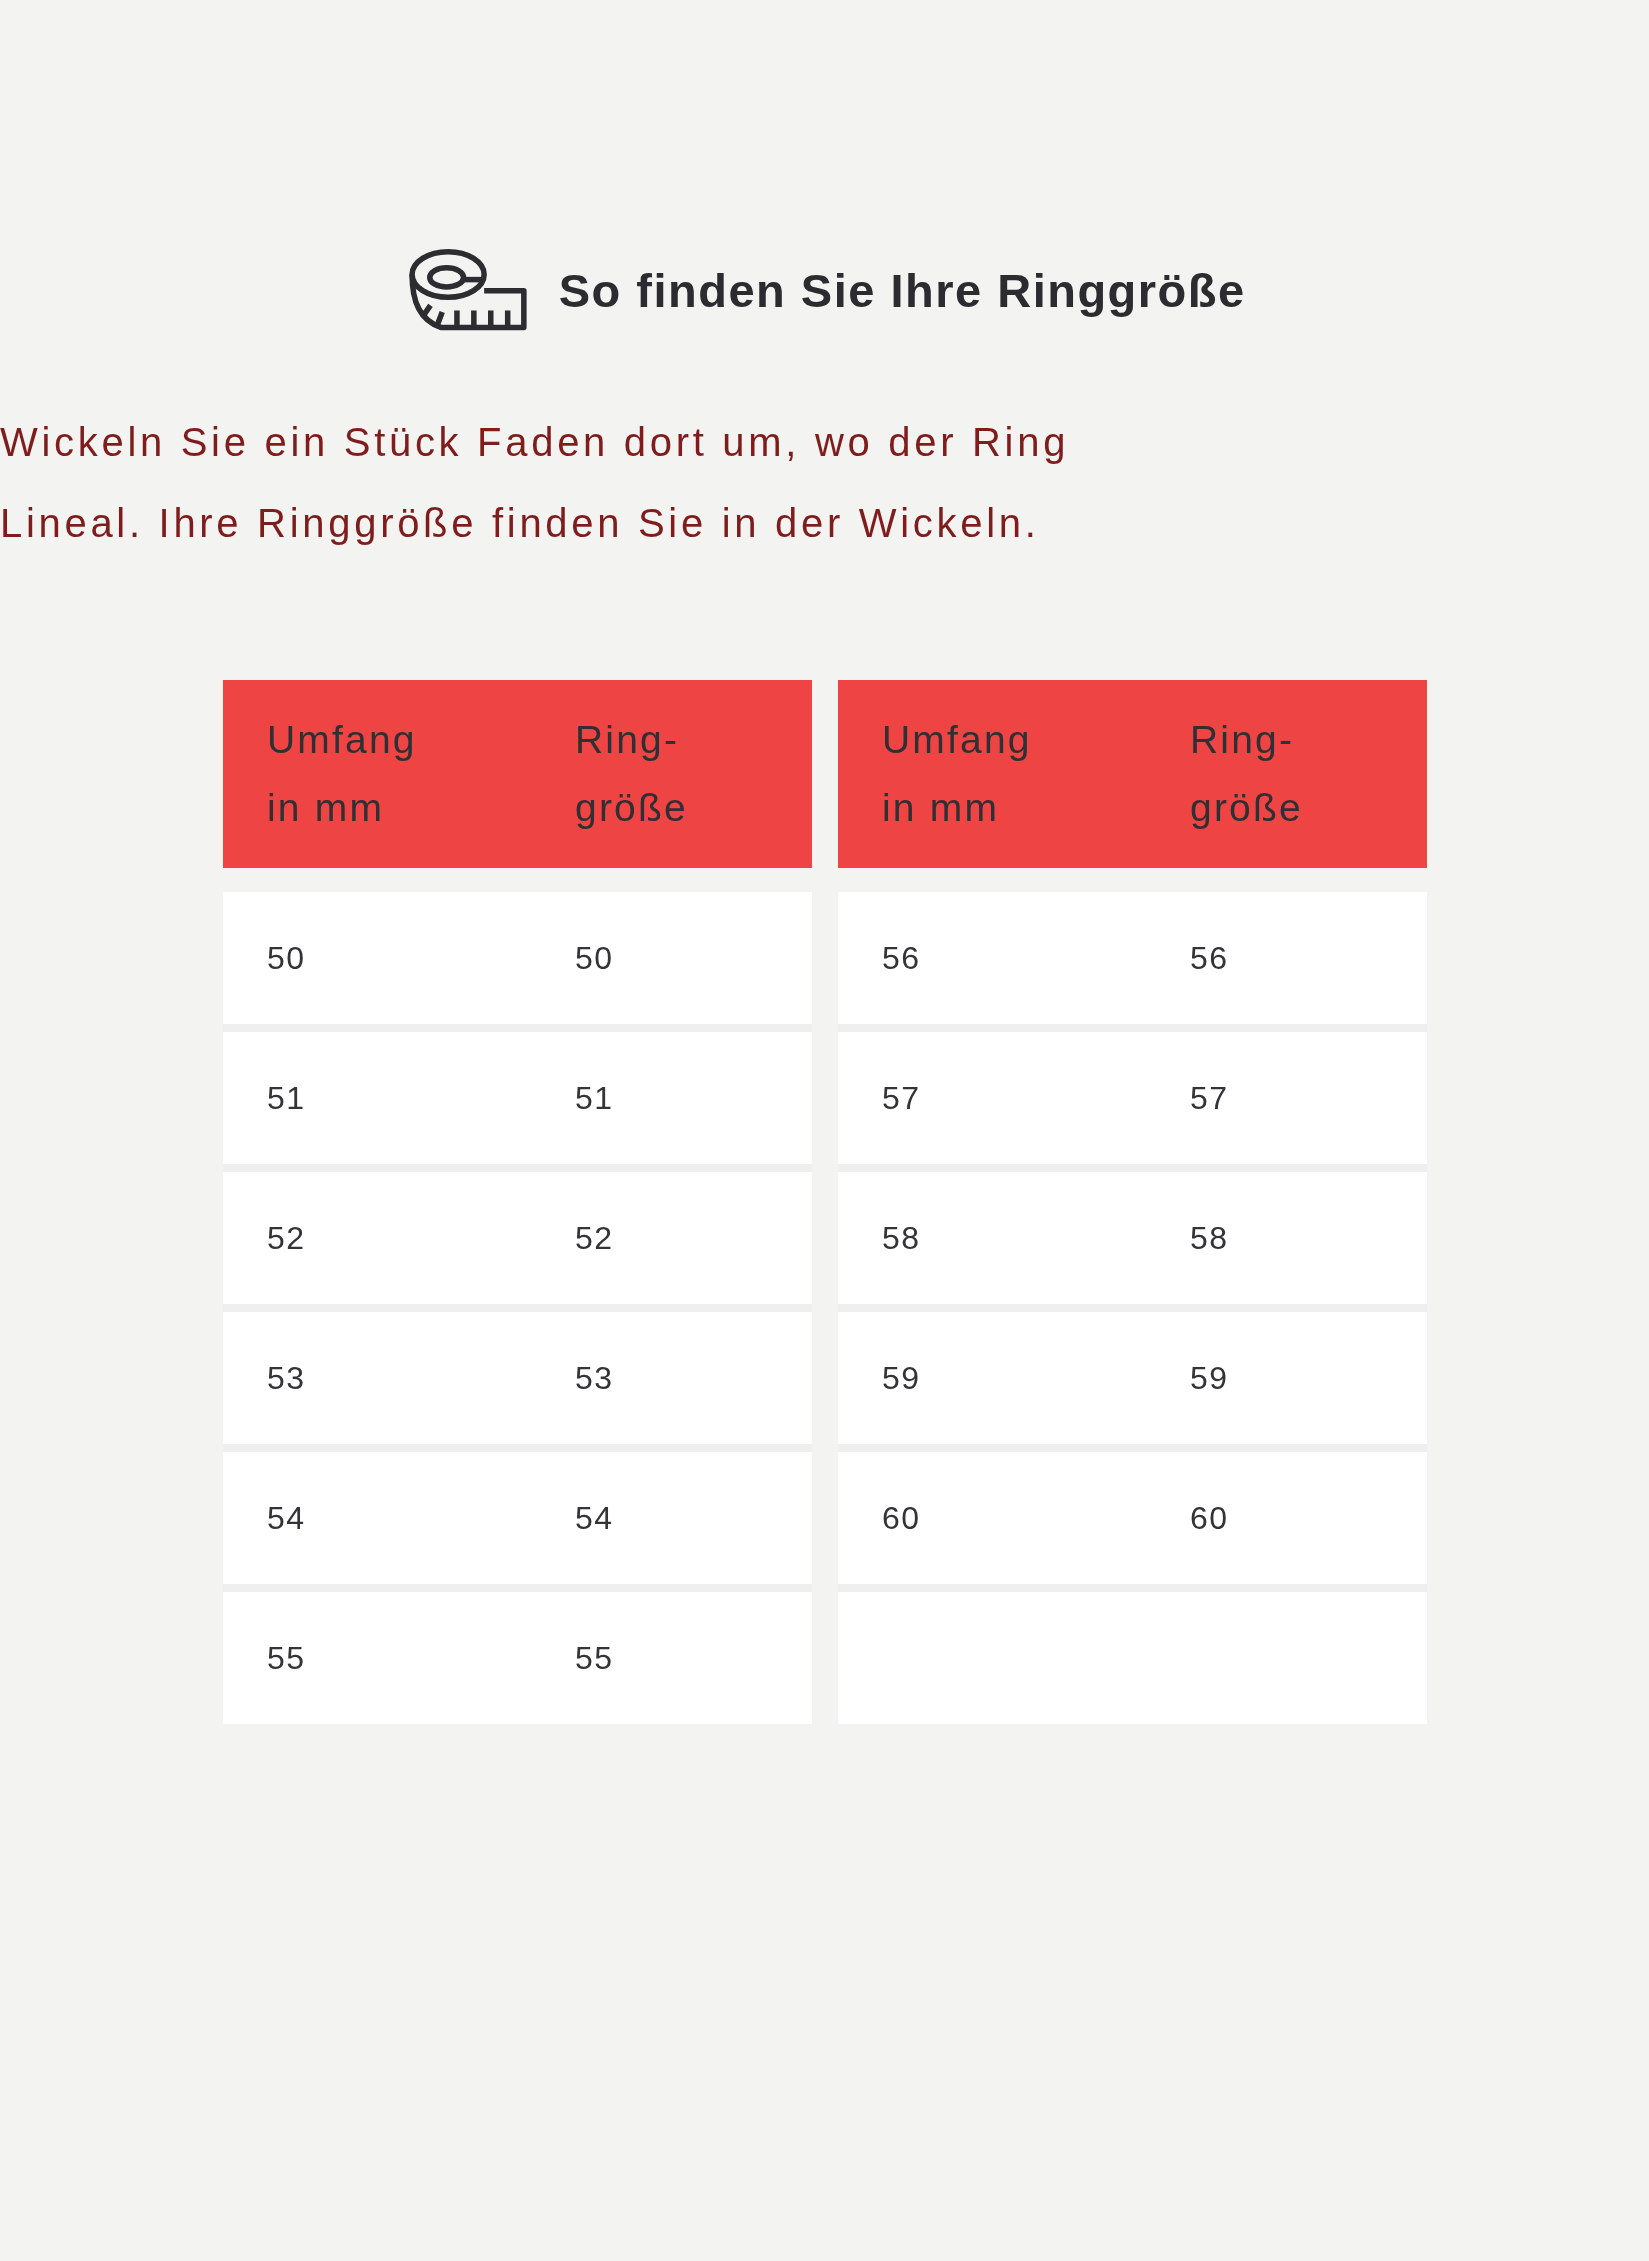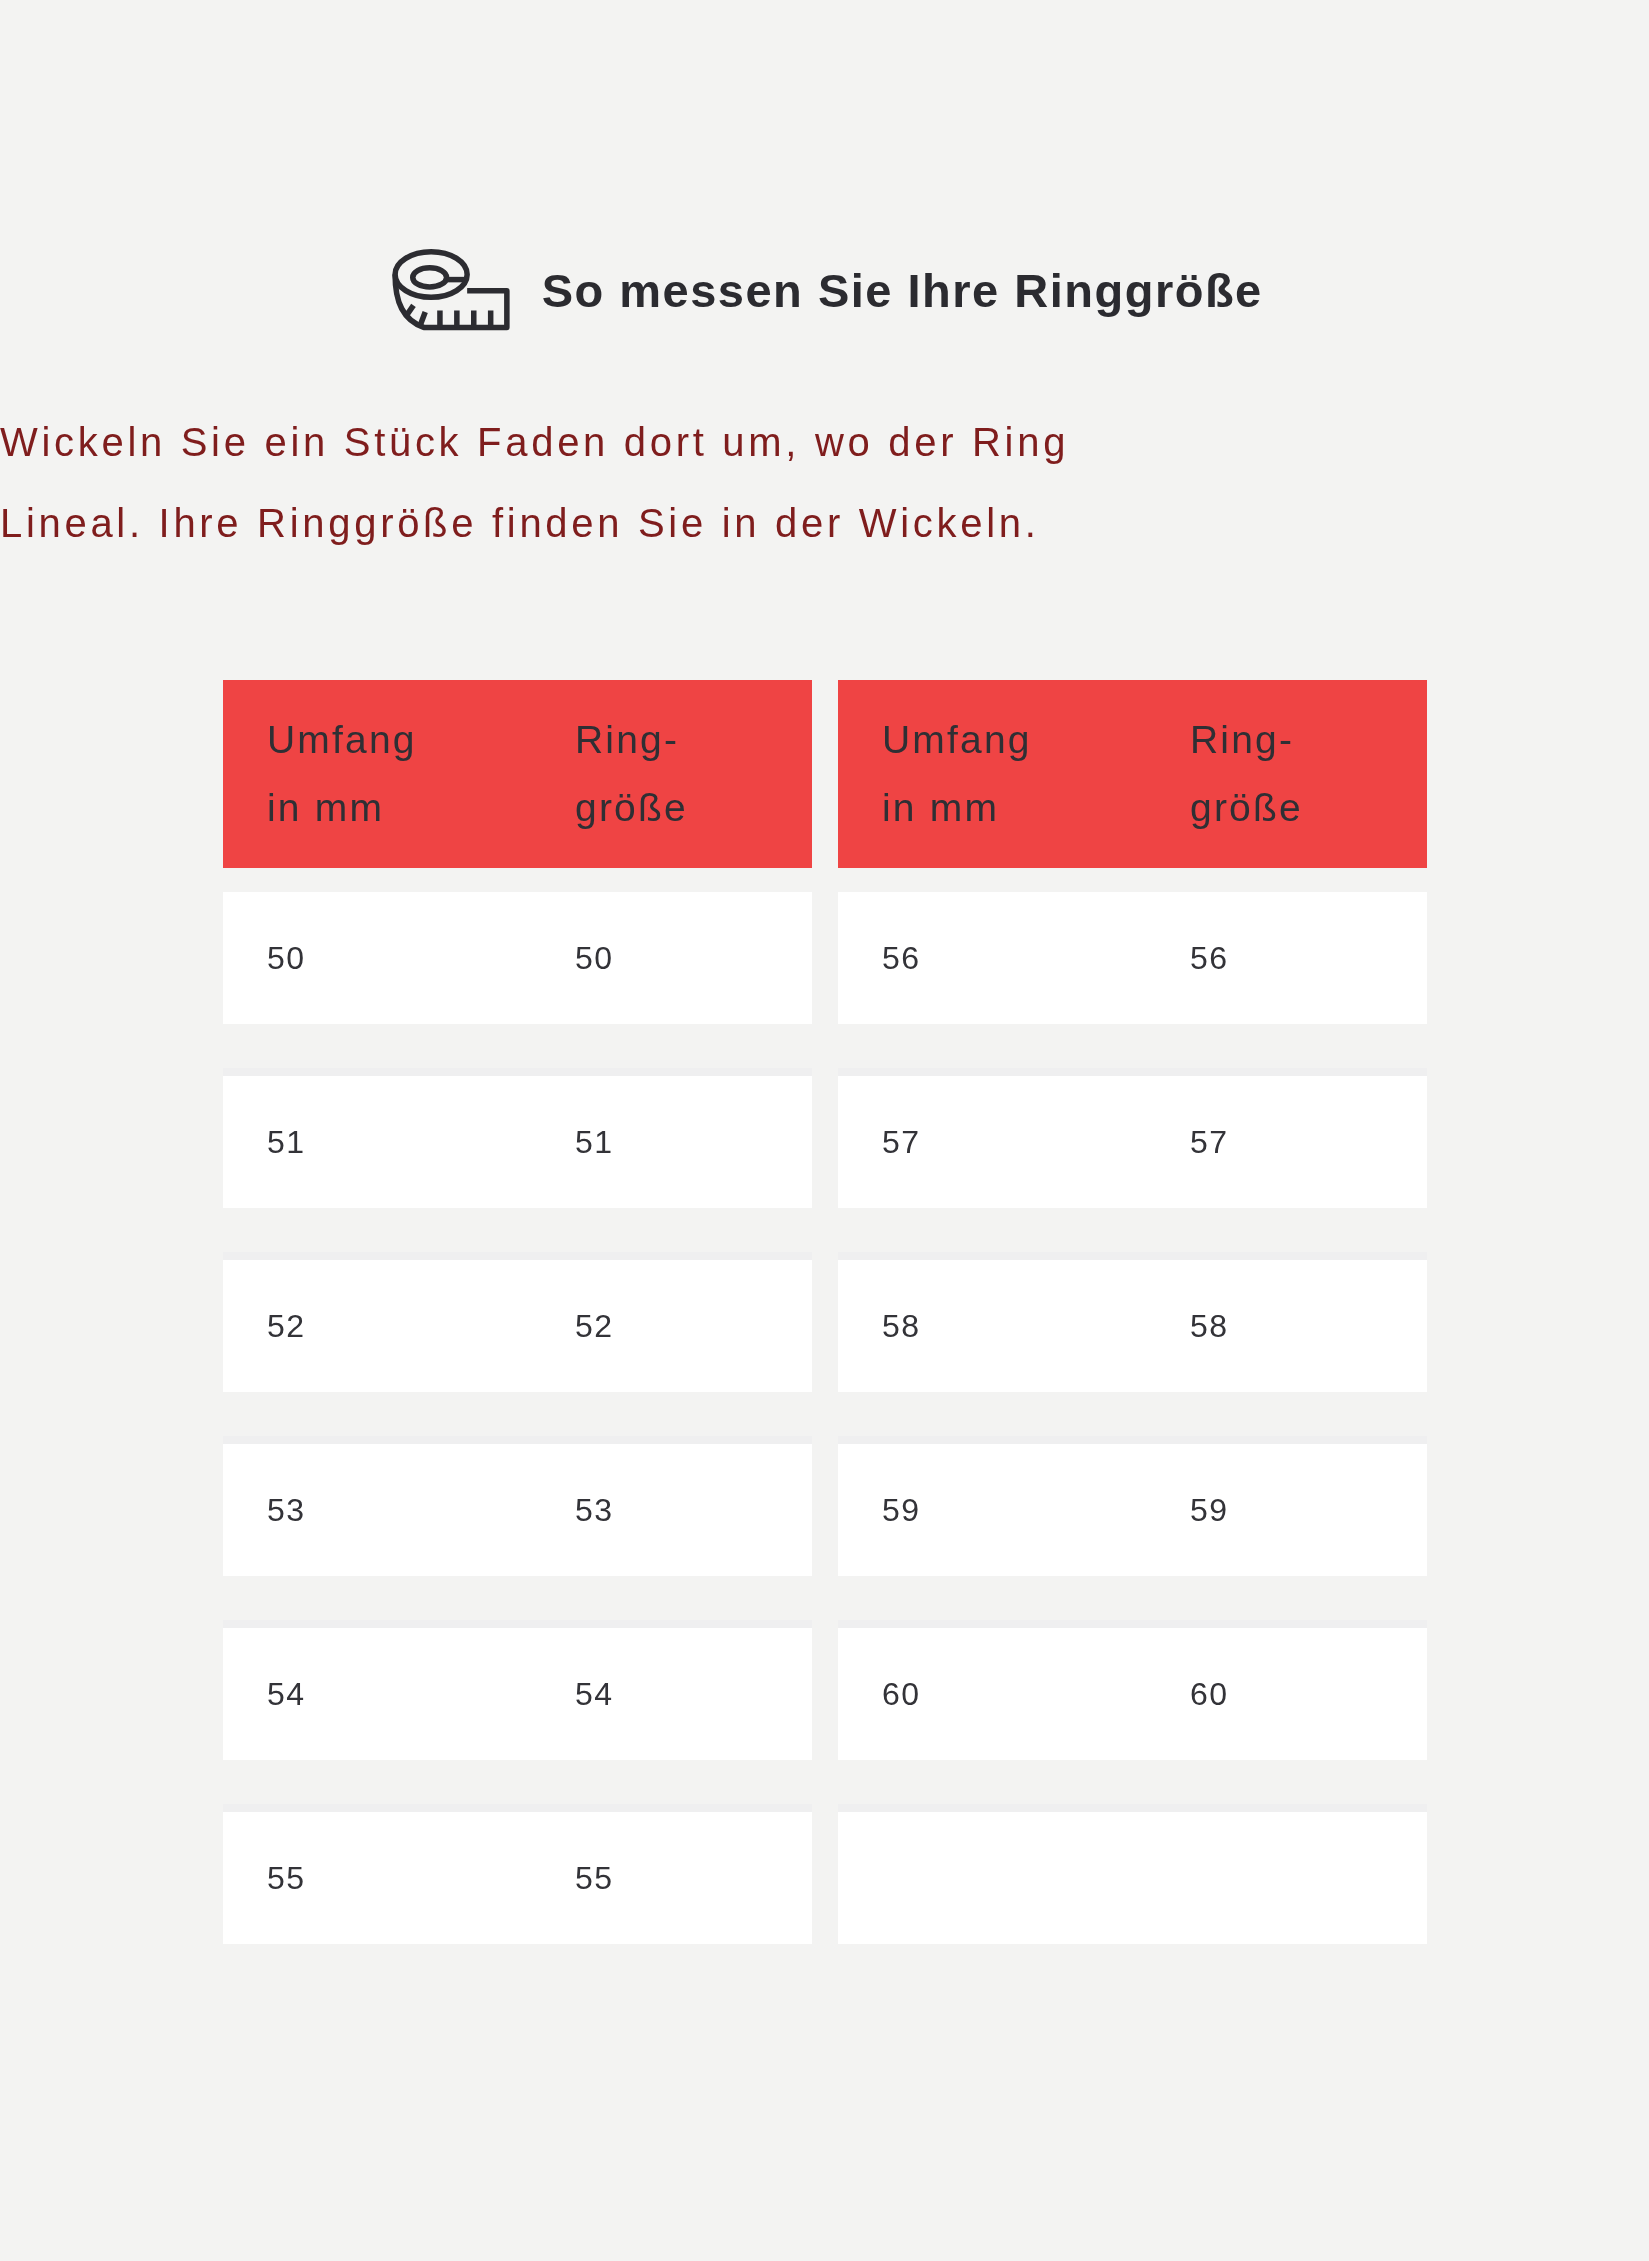--- a/index.html
+++ b/index.html
@@ -75,21 +75,21 @@
   .th.col1{width:308px;flex:0 0 auto;}
   .tbody{margin-top:24px;}
   .tr{
     background:#ffffff;
     height:132px;
     display:flex;
     align-items:center;
     box-sizing:content-box;
     padding-left:44px;
   }
-  .tr + .tr{border-top:8.8px solid #efeff0;margin-top:44px;}
+  .tr + .tr{border-top:8.8px solid #efeff0;}
   .td{
     font-size:32px;
     letter-spacing:1.5px;
     color:#333338;
     font-weight:400;
   }
   .td.col1{width:308px;flex:0 0 auto;}
 </style>
 </head>
 <body>
@@ -107,21 +107,21 @@
       <line x1="81" y1="47" x2="106" y2="47"></line>
 
       <line x1="72" y1="112" x2="72" y2="89"></line>
       <line x1="95" y1="112" x2="95" y2="89"></line>
       <line x1="118" y1="112" x2="118" y2="89"></line>
       <line x1="141" y1="112" x2="141" y2="89"></line>
 
       <line x1="27" y1="95" x2="36" y2="82"></line>
       <line x1="46" y1="107" x2="52" y2="91"></line>
     </svg>
-    <div class="page-title">So messen Sie Ihre Ringgröße</div>
+    <div class="page-title">So finden Sie Ihre Ringgröße</div>
   </div>
 
   <div class="intro">
     <div class="intro-line">Wickeln Sie ein Stück Faden dort um, wo der Ring</div>
     <div class="intro-line">Lineal. Ihre Ringgröße finden Sie in der Wickeln.</div>
   </div>
 
   <div class="tables">
 
     <div class="size-table">

